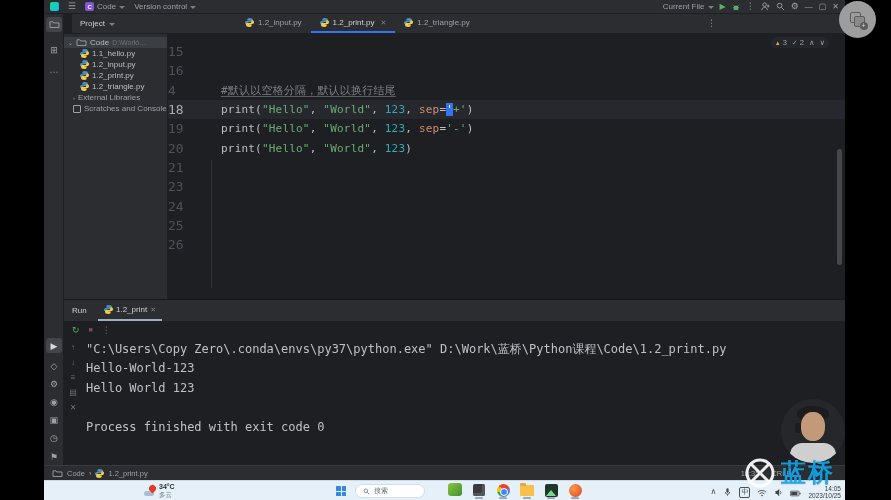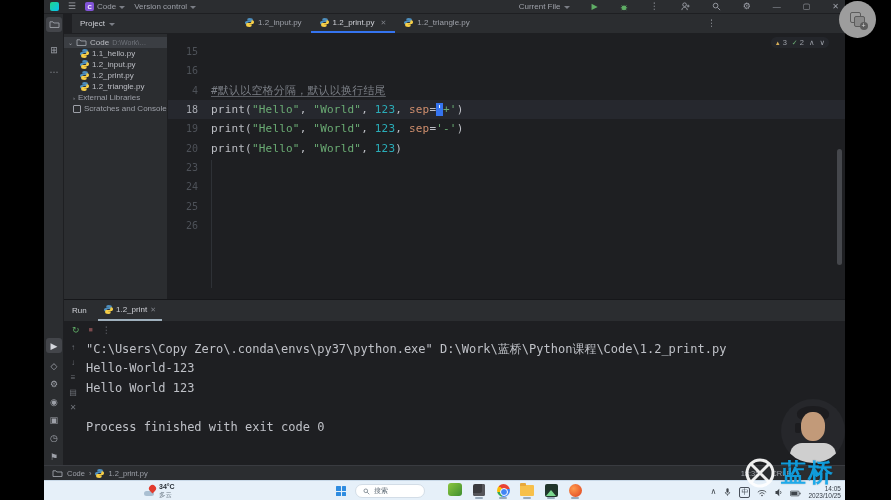--- a/index.html
+++ b/index.html
@@ -12,21 +12,21 @@
   .titlebar{position:absolute;left:0;top:0;right:0;height:14px;background:#2b2d30;
     display:flex;align-items:center;padding:0 6px;gap:9px;font-size:8px;color:#9da0a8;
     border-bottom:1px solid #1e1f22}
   .logo{width:9px;height:9px;border-radius:2px;background:linear-gradient(135deg,#21d789,#07c3f2)}
   .glyph{font-size:9px;line-height:1;color:#9da0a8}
   .badge{width:9px;height:9px;border-radius:2px;background:#8254d8;color:#fff;font-size:6px;
     display:flex;align-items:center;justify-content:center;font-weight:bold}
   .tb-item{display:flex;align-items:center;gap:3px;cursor:default}
   .cdn{width:0;height:0;border-left:3px solid transparent;border-right:3px solid transparent;
     border-top:3px solid #7b7e85;margin-top:1px}
-  .tb-right{margin-left:auto;display:flex;align-items:center;gap:22px}
+  .tb-right{margin-left:auto;display:flex;align-items:center;gap:6px}
   .grn{color:#5fad65;font-size:8px}
   .winbtn{font-size:8px;color:#9da0a8}
   .tbsvg{display:block}
 
   
   .tabrow{position:absolute;left:28px;top:14px;right:0;height:20px;background:#2b2d30;
     border-bottom:1px solid #1e1f22;display:flex;align-items:center}
   .proj-head{display:flex;align-items:center;gap:4px;font-size:8px;color:#ced0d6;padding-left:8px;width:106px}
   .tabs{display:flex;align-items:stretch;height:100%;margin-left:58px}
   .tab{display:flex;align-items:center;gap:4px;padding:0 9px;font-size:8px;color:#9da0a8;
@@ -54,23 +54,23 @@
   .pr-ind0{padding-left:9px}
   .chev{font-size:6px;color:#9da0a8}
   .lib-ic{width:8px;height:8px;border:1px solid #9da0a8;border-radius:1px;flex:none}
 
   
   .editor{position:absolute;left:124px;top:34px;right:0;height:265px;background:#1e1f22;
     overflow:hidden;font-family:"DejaVu Sans Mono","Liberation Mono",monospace}
   .edlines{position:absolute;left:0;top:8px;right:0}
   .ed-row{display:flex;align-items:center;height:19.3px}
   .ed-row.cur{background:#26282e}
-  .ln{width:30px;text-align:right;color:#4d5158;font-size:10px;flex:none}
+  .ln{width:30px;text-align:left;color:#4d5158;font-size:13px;flex:none}
   .ed-row.cur .ln{color:#a8abb2}
-  .code{margin-left:13px;font-size:11px;white-space:pre;letter-spacing:.2px}
+  .code{margin-left:23px;font-size:11px;white-space:pre;letter-spacing:.2px}
   .sg-plain{color:#bcbec4}
   .sg-string{color:#6aab73}
   .sg-number{color:#2aacb8}
   .sg-kwarg{color:#cf8e6d}
   .sg-comment{color:#7a7e85;text-decoration:underline;text-decoration-color:#5a5d63;text-underline-offset:2px}
   .sg-caret{background:#3574f0;color:#fff}
   .indent-guide{position:absolute;left:43px;top:126px;width:1px;height:128px;background:#2e3136}
   .inspect{position:absolute;top:3px;right:16px;display:flex;align-items:center;gap:5px;
     font-size:7.5px;color:#9da0a8;font-family:"Liberation Sans",sans-serif;background:#26282ecc;
     padding:1px 4px;border-radius:6px}
@@ -336,20 +336,24 @@
           </div>
           <div class="ed-row">
             <span class="ln">19</span>
             <span class="code"><span class="sg-plain">print(</span><span class="sg-string">"Hello"</span><span class="sg-plain">, </span><span class="sg-string">"World"</span><span class="sg-plain">, </span><span class="sg-number">123</span><span class="sg-plain">, </span><span class="sg-kwarg">sep</span><span class="sg-plain">=</span><span class="sg-string">'-'</span><span class="sg-plain">)</span></span>
           </div>
           <div class="ed-row">
             <span class="ln">20</span>
             <span class="code"><span class="sg-plain">print(</span><span class="sg-string">"Hello"</span><span class="sg-plain">, </span><span class="sg-string">"World"</span><span class="sg-plain">, </span><span class="sg-number">123</span><span class="sg-plain">)</span></span>
           </div>
           <div class="ed-row">
+            <span class="ln">21</span>
+            <span class="code"></span>
+          </div>
+          <div class="ed-row">
             <span class="ln">23</span>
             <span class="code"></span>
           </div>
           <div class="ed-row">
             <span class="ln">24</span>
             <span class="code"></span>
           </div>
           <div class="ed-row">
             <span class="ln">25</span>
             <span class="code"></span>

